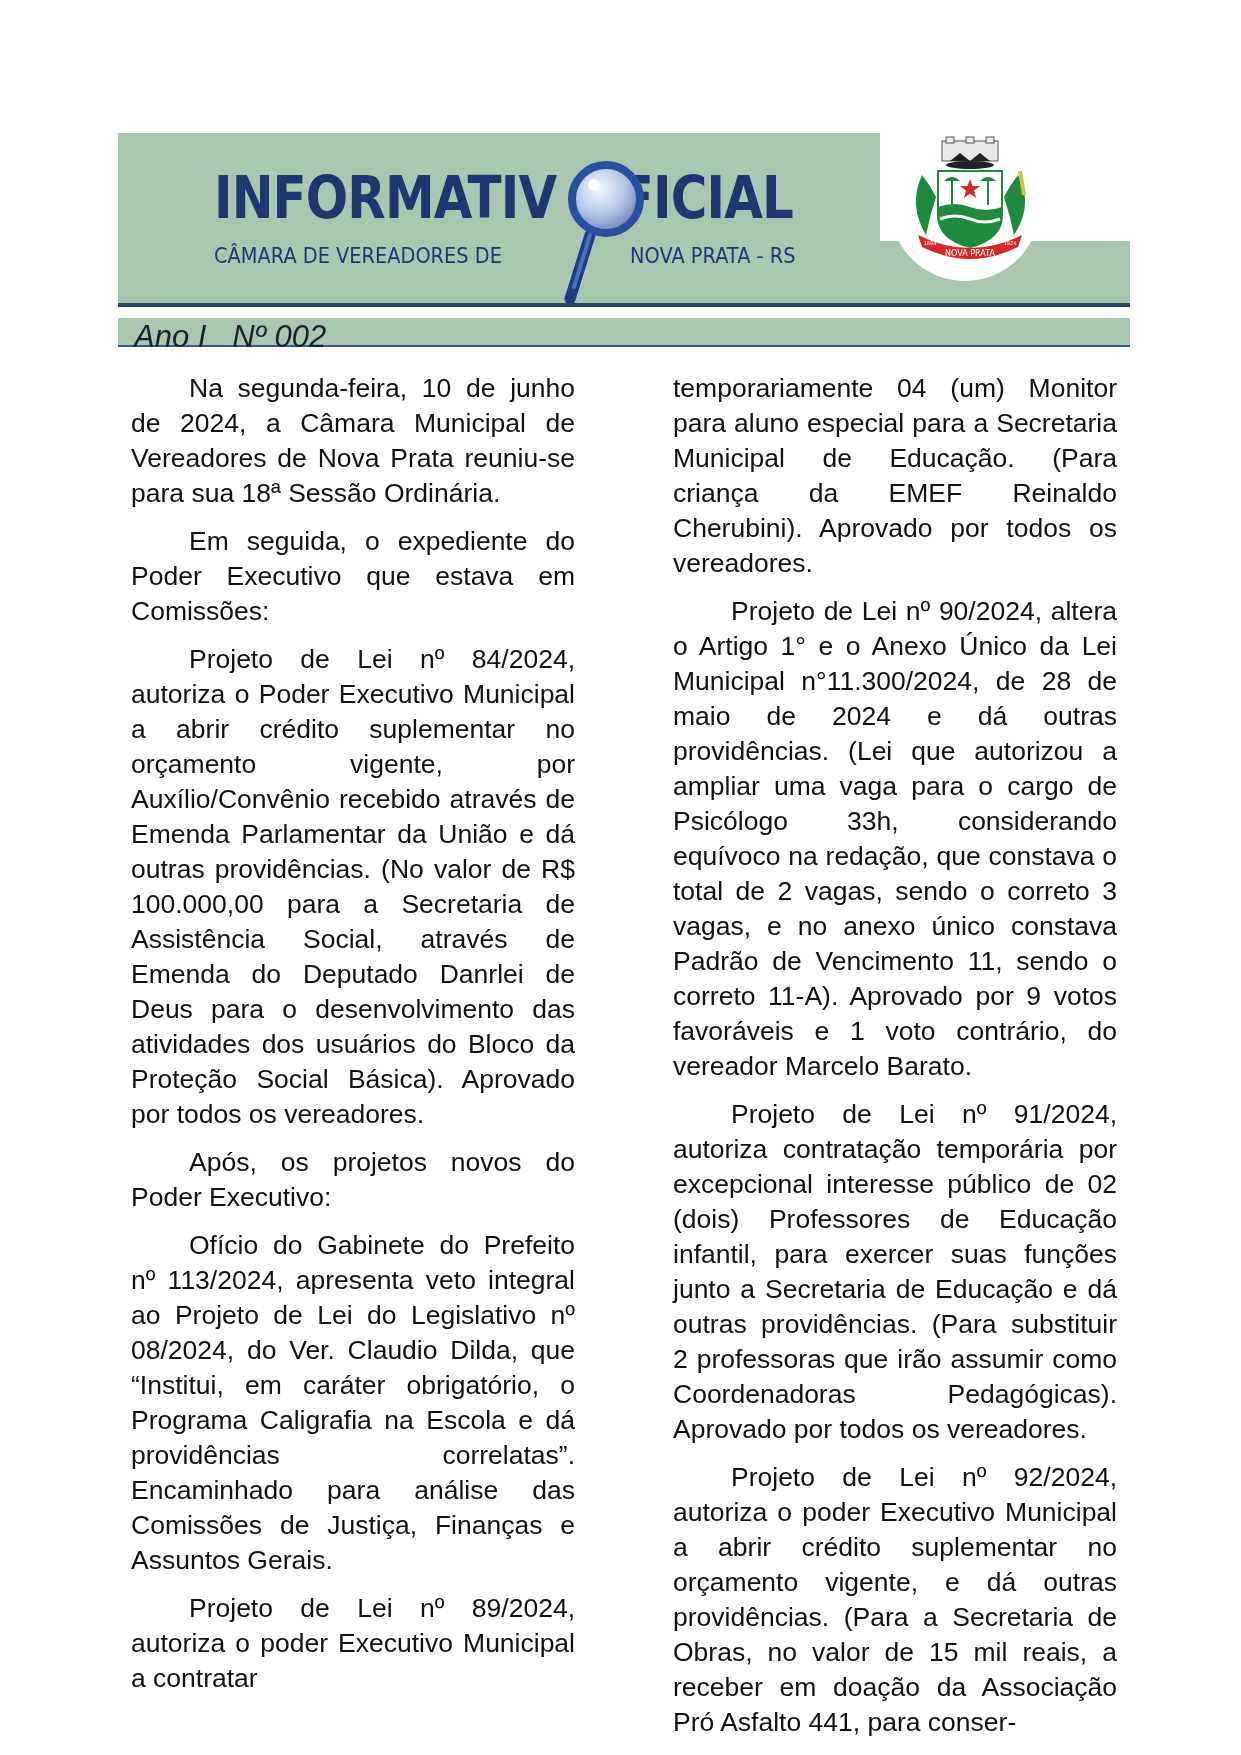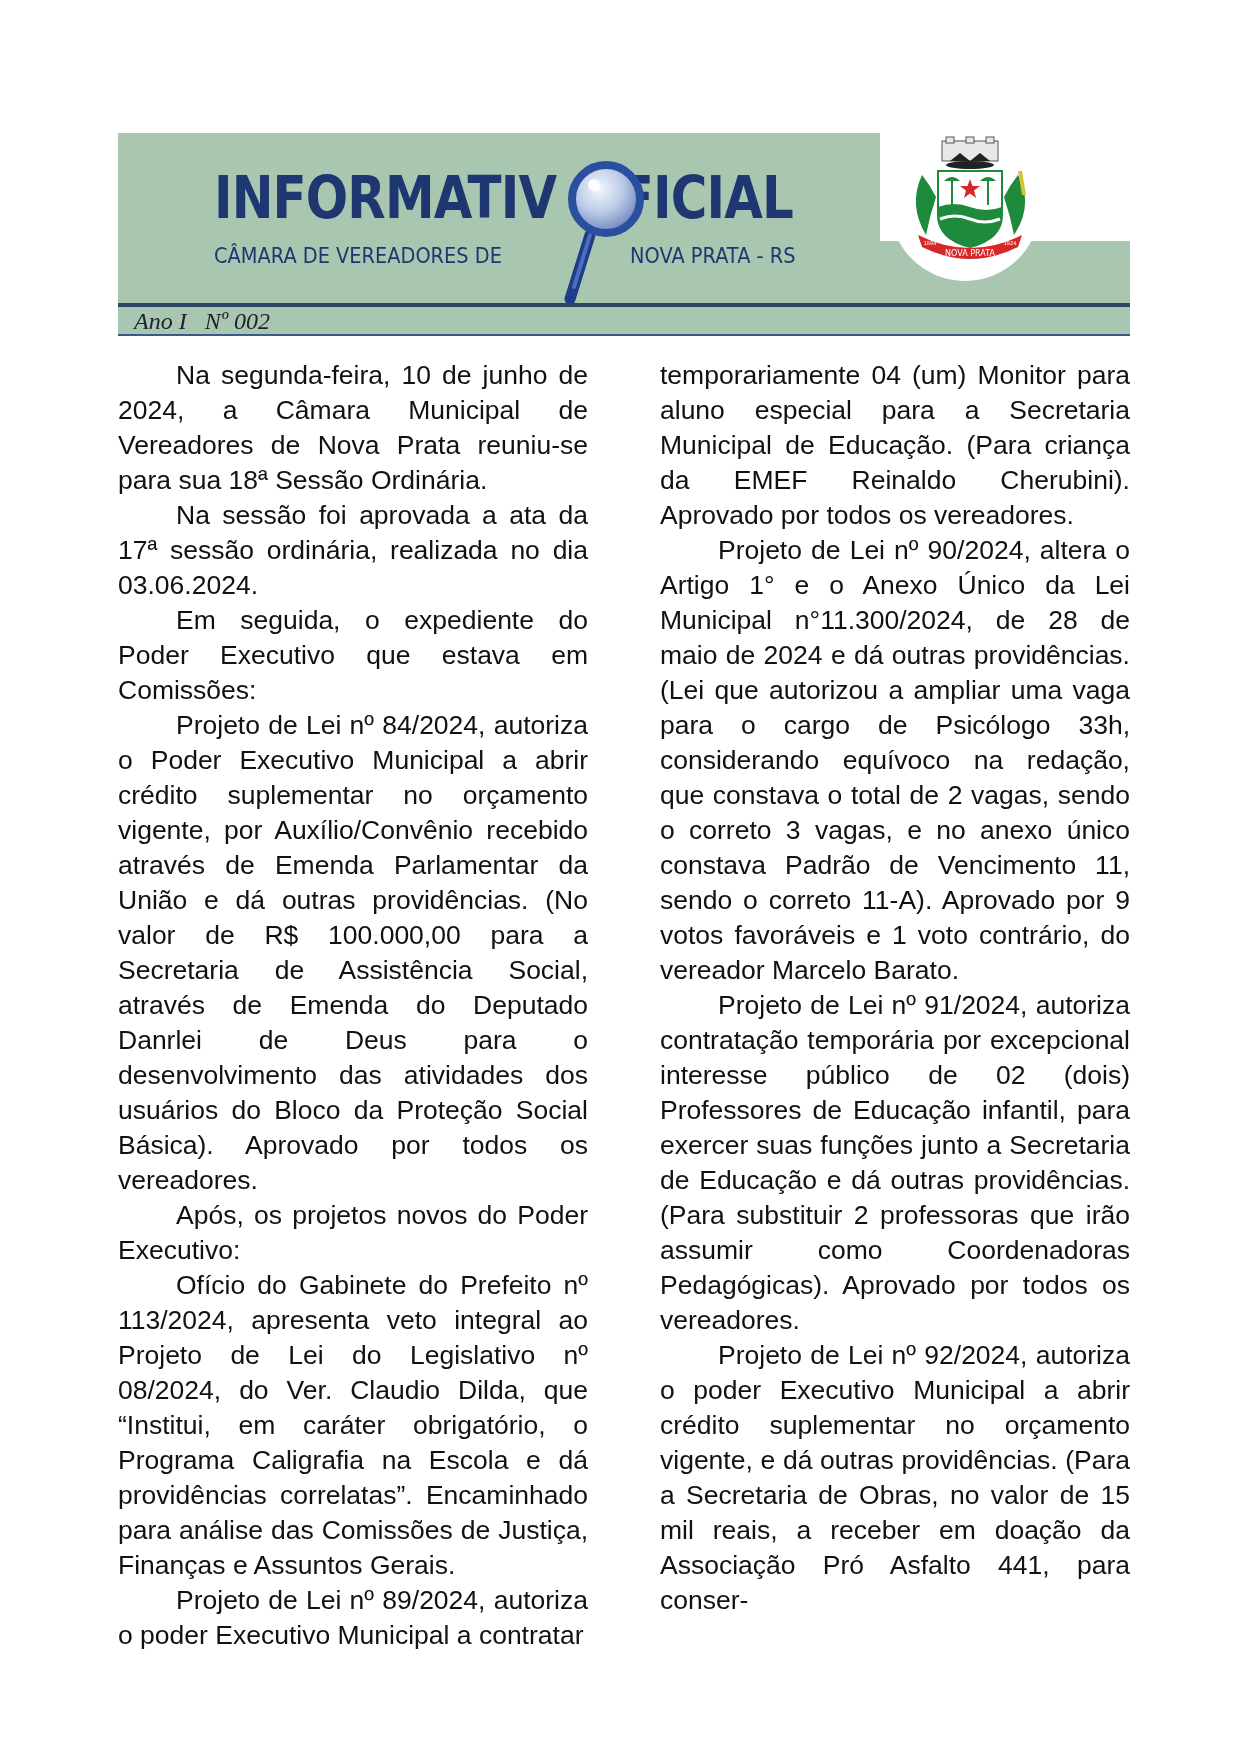--- a/index.html
+++ b/index.html
@@ -32,34 +32,34 @@
   }
   .crest-circle {
     position: absolute; left: 10px; top: 0; width: 150px; height: 150px;
     border-radius: 50%; background: #ffffff;
   }
   .crest-svg { position: absolute; left: 20px; top: 4px; width: 140px; height: 135px; }
   .rule-top {
     position: absolute; left: 118px; top: 303px; width: 1012px; height: 4px; background: #2c4466;
   }
   .issue-bar {
-    position: absolute; left: 118px; top: 307px; width: 1012px; height: 27px;
+    position: absolute; left: 118px; top: 318px; width: 1012px; height: 27px;
     background: #a9c6b0; border-bottom: 2px solid #3a5a88;
-    font-family: Liberation Serif, serif; font-style: italic; font-size: 24px; color: #1d2030;
+    font-family: Liberation Sans, sans-serif; font-style: italic; font-size: 31px; color: #1d2030;
   }
   .issue-left { position: absolute; left: 16px; top: 1px; white-space: pre; }
   .issue-right { position: absolute; right: 12px; top: 1px; }
   .col {
     position: absolute; top: 358px; width: 470px;
     font-family: "Liberation Sans", sans-serif; font-size: 26.5px; line-height: 35px;
     color: #111111; text-align: justify; hyphens: none;
   }
   .col-left { left: 118px; }
   .col-right { left: 660px; }
-  .col p { margin: 0; text-indent: 58px; }
+  .col p { margin: 13px; text-indent: 58px; }
   .col p.noindent { text-indent: 0; }
   .col b { font-weight: normal; }
 </style>
 </head>
 <body>
 
 <div class="banner">
   <div class="banner-title">
     <span>INFORMATIV</span><span class="gap"></span><span>FICIAL</span>
   </div>
@@ -114,21 +114,20 @@
   </div>
 </div>
 
 <div class="rule-top"></div>
 <div class="issue-bar">
   <span class="issue-left">Ano I   Nº 002</span>
 </div>
 
 <div class="col col-left">
   <p><span>Na segunda-feira, 10 de junho de 2024, a Câmara Municipal de Vereadores de Nova Prata reuniu-se para sua 18ª Sessão Ordinária.</span><b></b></p>
-  <p><span>Na sessão foi aprovada a ata da 17ª sessão ordinária, realizada no dia 03.06.2024.</span><b></b></p>
   <p><span>Em seguida, o expediente do Poder Executivo que estava em Comissões:</span><b></b></p>
   <p><span>Projeto de Lei nº 84/2024, autoriza o Poder Executivo Municipal a abrir crédito suplementar no orçamento vigente, por Auxílio/Convênio recebido através de Emenda Parlamentar da União e dá outras providências. (No valor de R$ 100.000,00 para a Secretaria de Assistência Social, através de Emenda do Deputado Danrlei de Deus para o desenvolvimento das atividades dos usuários do Bloco da Proteção Social Básica). </span><b>Aprovado por todos os vereadores.</b></p>
   <p><span>Após, os projetos novos do Poder Executivo:</span><b></b></p>
   <p><span>Ofício do Gabinete do Prefeito nº 113/2024, apresenta veto integral ao Projeto de Lei do Legislativo nº 08/2024, do Ver. Claudio Dilda, que “Institui, em caráter obrigatório, o Programa Caligrafia na Escola e dá providências correlatas”. </span><b>Encaminhado para análise das Comissões de Justiça, Finanças e Assuntos Gerais.</b></p>
   <p><span>Projeto de Lei nº 89/2024, autoriza o poder Executivo Municipal a contratar</span><b></b></p>
 </div>
 
 <div class="col col-right">
   <p class="noindent"><span>temporariamente 04 (um) Monitor para aluno especial para a Secretaria Municipal de Educação. (Para criança da EMEF Reinaldo Cherubini). </span><b>Aprovado por todos os vereadores.</b></p>
   <p><span>Projeto de Lei nº 90/2024, altera o Artigo 1° e o Anexo Único da Lei Municipal n°11.300/2024, de 28 de maio de 2024 e dá outras providências. (Lei que autorizou a ampliar uma vaga para o cargo de Psicólogo 33h, considerando equívoco na redação, que constava o total de 2 vagas, sendo o correto 3 vagas, e no anexo único constava Padrão de Vencimento 11, sendo o correto 11-A). </span><b>Aprovado por 9 votos favoráveis e 1 voto contrário, do vereador Marcelo Barato.</b></p>

